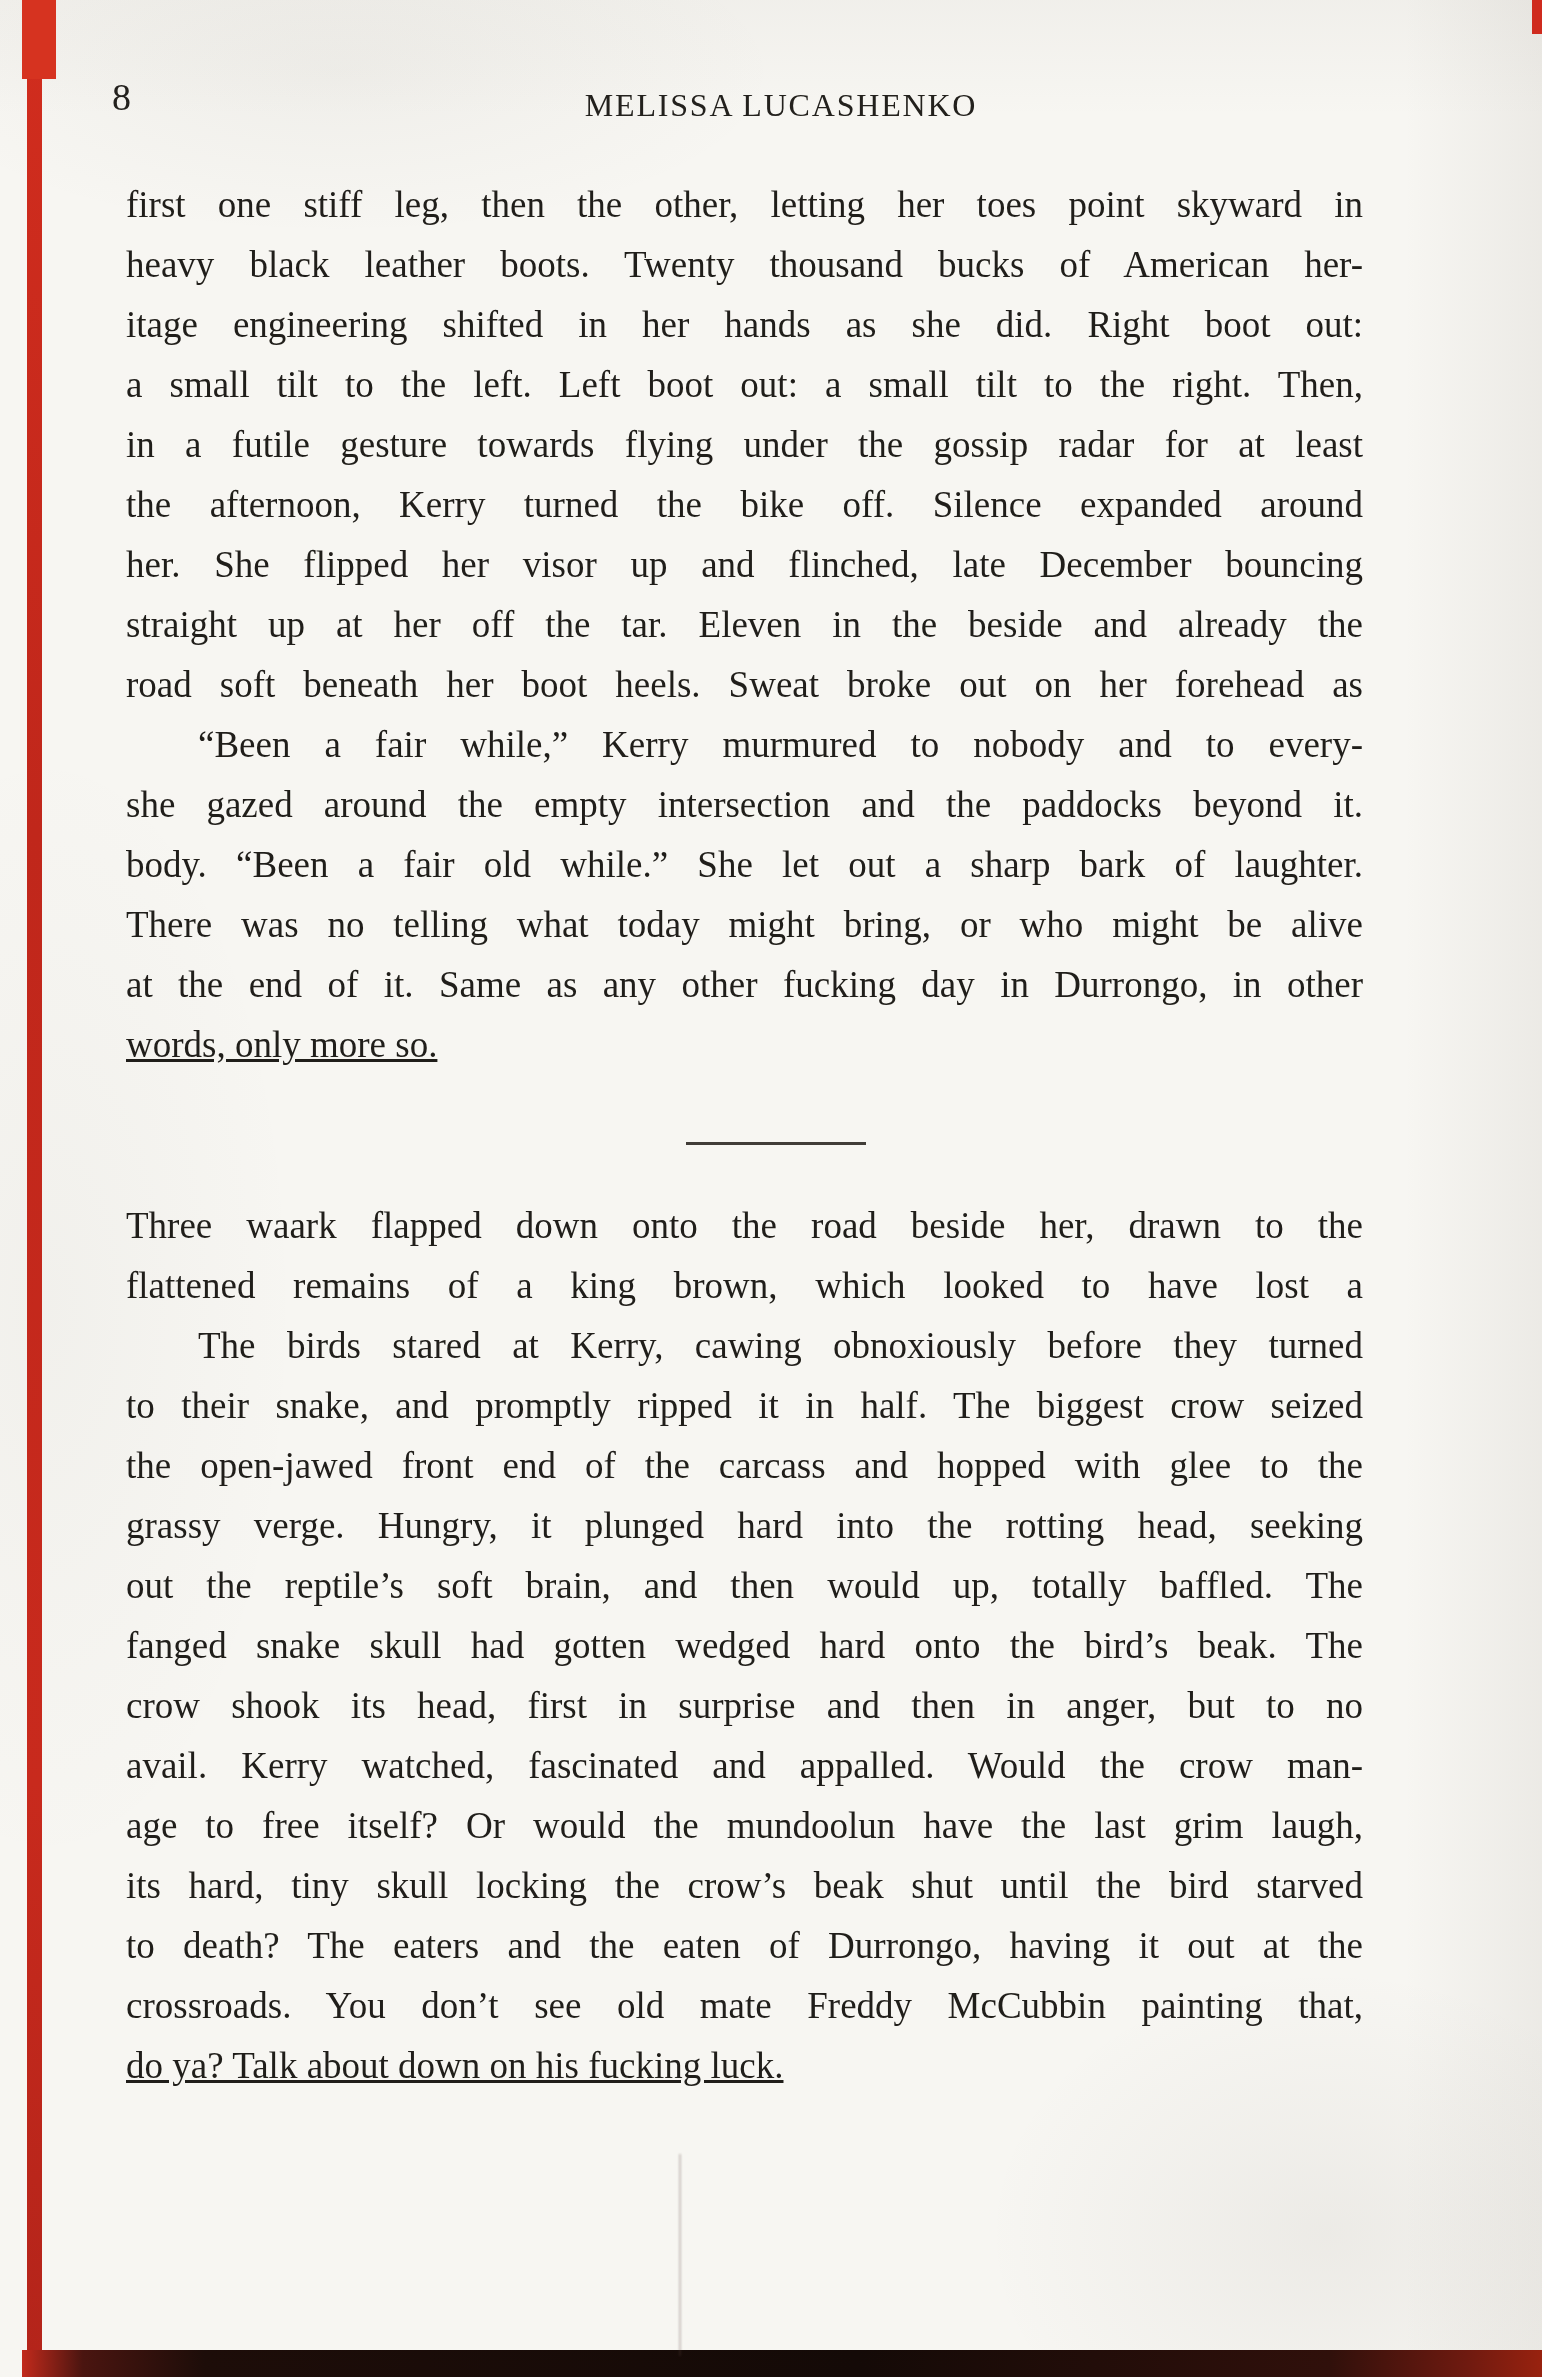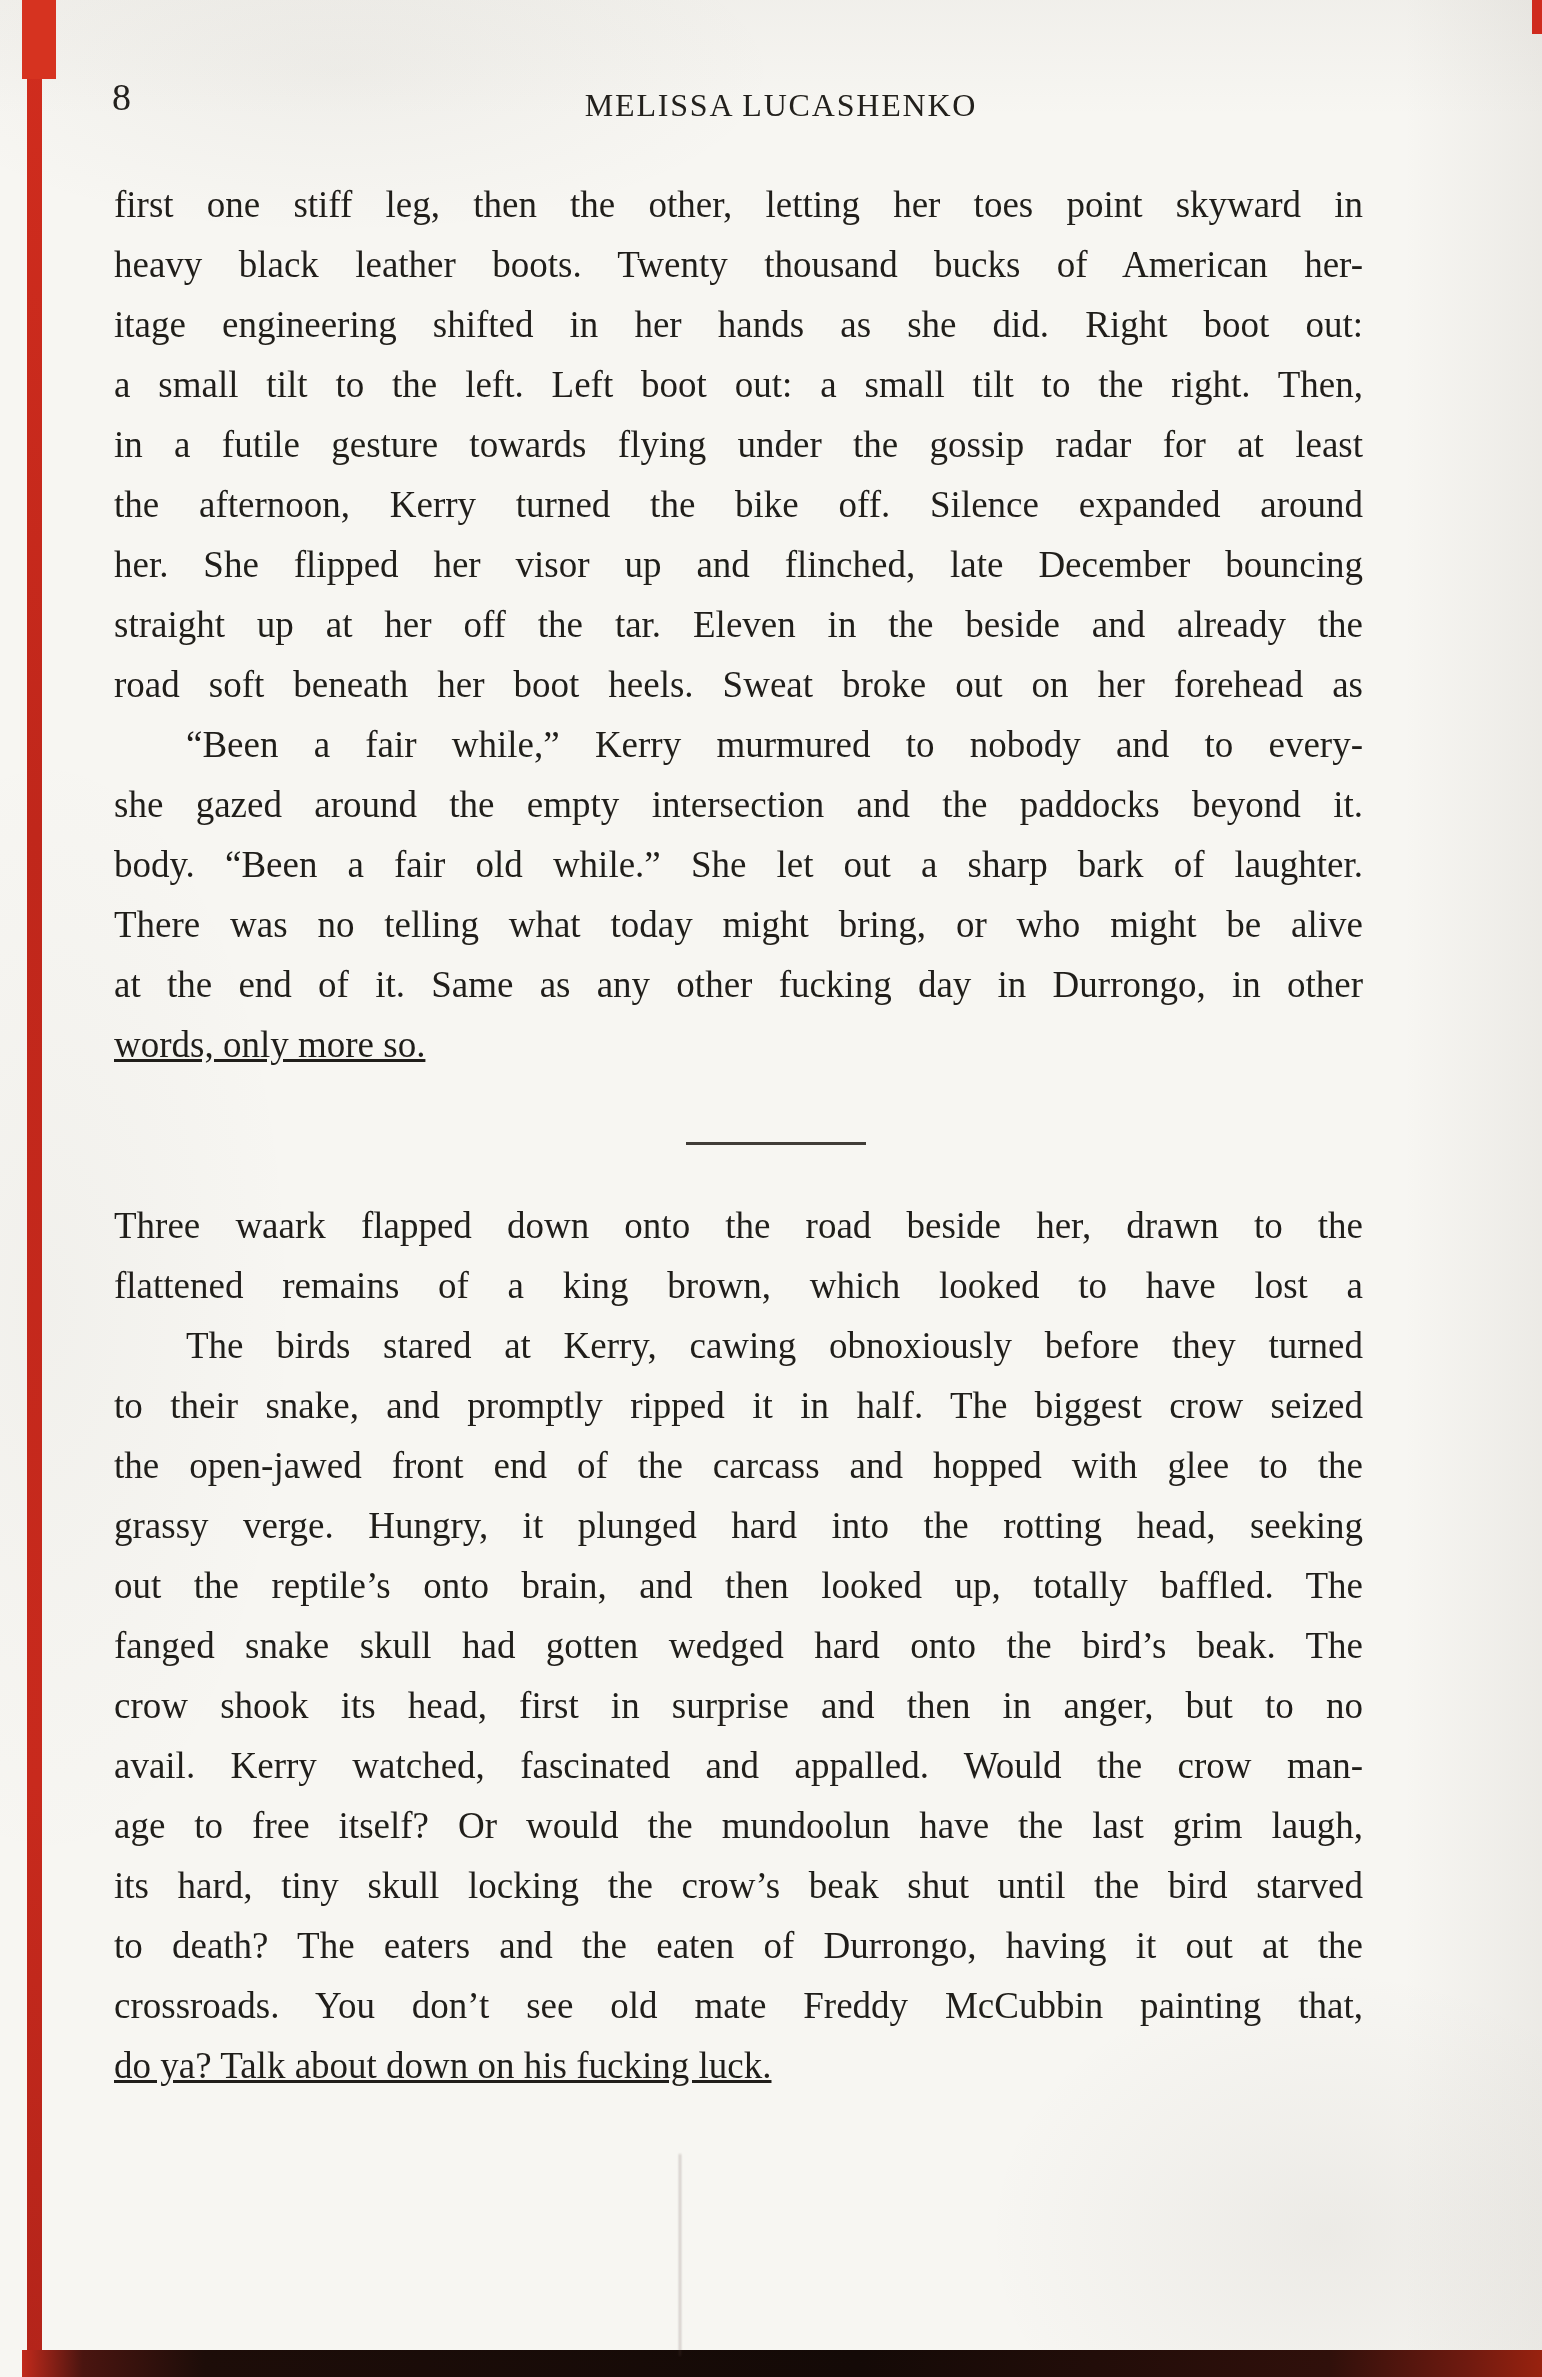--- a/index.html
+++ b/index.html
@@ -61,20 +61,21 @@
   .textblock{
     position:absolute;left:114px;top:175px;width:1249px;
   }
   .line{
     font-size:37px;
     line-height:60px;
     height:60px;
     text-align:justify;
     text-align-last:justify;
     color:#201e1a;
+    margin-left:12px;
   }
   .line.indent{text-indent:72px;}
   .line.last{text-align-last:left;text-decoration:underline;}
   .divider{
     width:180px;height:2.7px;background:#413d38;
     margin:67px 0 51px 572px;
   }
 </style>
 </head>
 <body>
@@ -111,21 +112,21 @@
         <div class="line last">words, only more so.</div>
       </section>
     <div class="divider"></div>
     <section class="sec">
         <div class="line">Three waark flapped down onto the road beside her, drawn to the</div>
         <div class="line">flattened remains of a king brown, which looked to have lost a</div>
         <div class="line indent">The birds stared at Kerry, cawing obnoxiously before they turned</div>
         <div class="line">to their snake, and promptly ripped it in half. The biggest crow seized</div>
         <div class="line">the open-jawed front end of the carcass and hopped with glee to the</div>
         <div class="line">grassy verge. Hungry, it plunged hard into the rotting head, seeking</div>
-        <div class="line">out the reptile’s onto brain, and then looked up, totally baffled. The</div>
+        <div class="line">out the reptile’s soft brain, and then would up, totally baffled. The</div>
         <div class="line">fanged snake skull had gotten wedged hard onto the bird’s beak. The</div>
         <div class="line">crow shook its head, first in surprise and then in anger, but to no</div>
         <div class="line">avail. Kerry watched, fascinated and appalled. Would the crow man-</div>
         <div class="line">age to free itself? Or would the mundoolun have the last grim laugh,</div>
         <div class="line">its hard, tiny skull locking the crow’s beak shut until the bird starved</div>
         <div class="line">to death? The eaters and the eaten of Durrongo, having it out at the</div>
         <div class="line">crossroads. You don’t see old mate Freddy McCubbin painting that,</div>
         <div class="line last">do ya? Talk about down on his fucking luck.</div>
       </section>
   </main>

